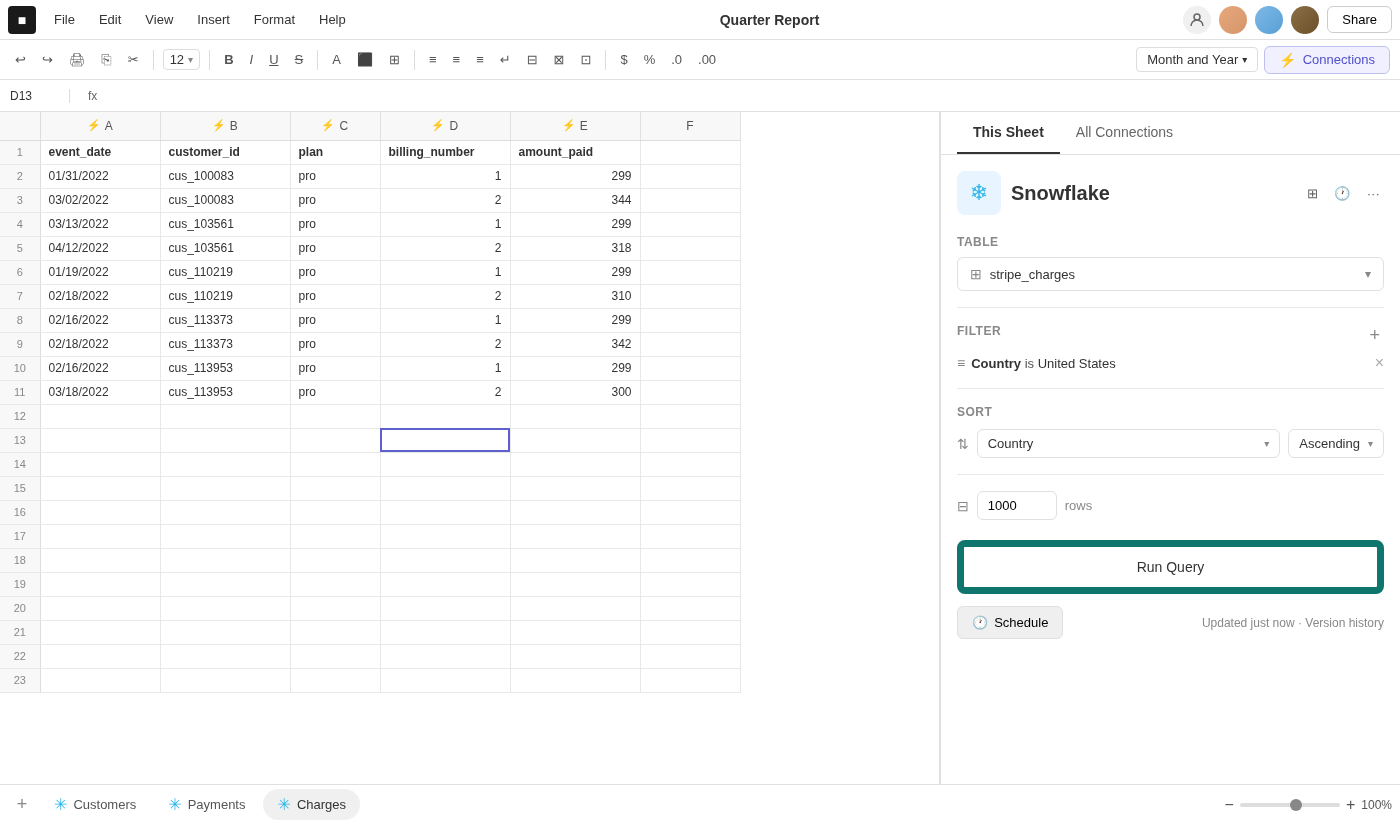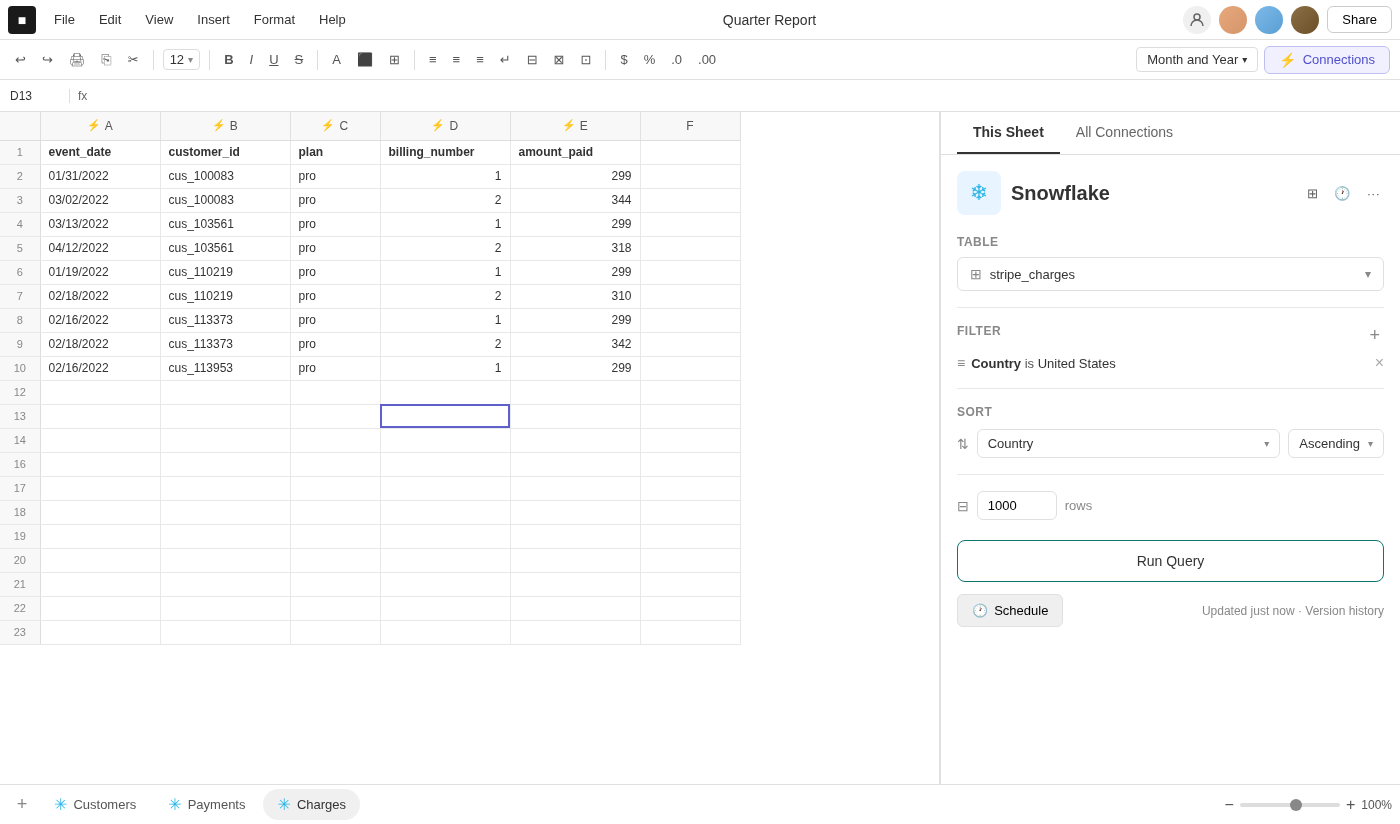--- a/index.html
+++ b/index.html
@@ -2,41 +2,41 @@
 <html><head>
   <meta charset="utf-8">
   <style>
     * { margin: 0; padding: 0; box-sizing: border-box; }
     body { font-family: -apple-system, BlinkMacSystemFont, 'Segoe UI', sans-serif; font-size: 13px; background: #fff; color: #333; overflow: hidden; width: 1400px; height: 824px; }
 
     
     .menu-bar { display: flex; align-items: center; height: 40px; border-bottom: 1px solid #e0e0e0; padding: 0 8px; gap: 4px; }
     .app-icon { width: 28px; height: 28px; background: #1a1a1a; border-radius: 4px; display: flex; align-items: center; justify-content: center; color: white; font-weight: bold; font-size: 14px; margin-right: 4px; }
     .menu-item { padding: 4px 10px; border-radius: 4px; cursor: pointer; font-size: 13px; color: #333; }
-    .doc-title { flex: 1; text-align: center; font-weight: 400; font-size: 14px; }
+    .doc-title { flex: 1; text-align: center; font-weight: 700; font-size: 14px; }
     .header-right { display: flex; align-items: center; gap: 8px; }
     .avatar { width: 28px; height: 28px; border-radius: 50%; background: #ccc; overflow: hidden; }
     .avatar-1 { background: #e8a87c; }
     .avatar-2 { background: #7cb9e8; }
     .avatar-3 { background: #8b6f47; }
     .share-btn { background: white; border: 1px solid #ccc; border-radius: 6px; padding: 5px 14px; cursor: pointer; font-size: 13px; font-weight: 500; }
     .user-icon { width: 28px; height: 28px; border-radius: 50%; background: #f0f0f0; display: flex; align-items: center; justify-content: center; }
 
     
     .toolbar { display: flex; align-items: center; height: 40px; border-bottom: 1px solid #e0e0e0; padding: 0 10px; gap: 6px; }
     .toolbar-btn { background: none; border: none; cursor: pointer; padding: 3px 5px; border-radius: 3px; color: #555; font-size: 13px; display: flex; align-items: center; }
     .toolbar-divider { width: 1px; height: 20px; background: #ddd; margin: 0 3px; }
     .font-size-selector { display: flex; align-items: center; border: 1px solid #ddd; border-radius: 4px; padding: 2px 6px; gap: 4px; cursor: pointer; font-size: 13px; }
     .bold { font-weight: bold; }
     .italic { font-style: italic; }
     .month-year-btn { display: flex; align-items: center; gap: 4px; border: 1px solid #ddd; border-radius: 4px; padding: 4px 10px; cursor: pointer; font-size: 13px; margin-left: auto; }
     .connections-btn { display: flex; align-items: center; gap: 6px; background: #f0f0ff; border: 1px solid #c0c0f0; border-radius: 6px; padding: 5px 14px; cursor: pointer; font-size: 13px; font-weight: 500; color: #5050cc; }
 
     
-    .formula-bar { display: flex; align-items: center; height: 32px; border-bottom: 1px solid #e0e0e0; padding: 0 10px; gap: 8px; }
+    .formula-bar { display: flex; align-items: center; height: 32px; border-bottom: 1px solid #e0e0e0; padding: 0 10px; gap: 18px; }
     .cell-ref { width: 60px; font-size: 12px; color: #333; border-right: 1px solid #ddd; padding-right: 8px; }
     .fx-icon { color: #666; font-size: 12px; }
     .formula-input { flex: 1; font-size: 13px; outline: none; border: none; }
 
     
     .main { display: flex; height: calc(824px - 40px - 40px - 32px - 40px); }
 
     
     .spreadsheet { flex: 1; overflow: hidden; border-right: 1px solid #e0e0e0; }
     .grid-container { width: 100%; height: 100%; overflow: auto; }
@@ -103,21 +103,21 @@
     .sort-field-selector { display: flex; align-items: center; gap: 4px; border: 1px solid #e0e0e0; border-radius: 6px; padding: 6px 10px; cursor: pointer; font-size: 13px; flex: 1; }
     .sort-order-selector { display: flex; align-items: center; gap: 4px; border: 1px solid #e0e0e0; border-radius: 6px; padding: 6px 10px; cursor: pointer; font-size: 13px; }
 
     
     .limit-row { display: flex; align-items: center; gap: 8px; margin-top: 8px; }
     .limit-icon { color: #888; font-size: 14px; }
     .limit-input { border: 1px solid #e0e0e0; border-radius: 6px; padding: 6px 10px; font-size: 13px; width: 80px; }
     .limit-label { font-size: 13px; color: #888; }
 
     
-    .run-query-btn { width: 100%; background: white; border: 1px solid #0f766e; border-radius: 8px; padding: 12px; font-size: 14px; font-weight: 500; cursor: pointer; color: #333; margin-top: 20px; }
+    .run-query-btn { width: 100%; background: white; border: 7px solid #0f766e; border-radius: 8px; padding: 12px; font-size: 14px; font-weight: 500; cursor: pointer; color: #333; margin-top: 20px; }
 
     
     .schedule-row { display: flex; align-items: center; gap: 8px; margin-top: 12px; }
     .schedule-btn { display: flex; align-items: center; gap: 6px; border: 1px solid #e0e0e0; border-radius: 6px; padding: 8px 14px; cursor: pointer; font-size: 13px; }
     .version-text { font-size: 12px; color: #888; flex: 1; text-align: right; cursor: pointer; }
 
     
     .tab-bar { display: flex; align-items: center; height: 40px; border-top: 1px solid #e0e0e0; padding: 0 8px; gap: 4px; }
     .add-tab-btn { width: 28px; height: 28px; border-radius: 50%; border: none; background: none; cursor: pointer; font-size: 18px; color: #888; display: flex; align-items: center; justify-content: center; }
     .tab-item { display: flex; align-items: center; gap: 6px; padding: 6px 14px; border-radius: 20px; cursor: pointer; font-size: 13px; color: #555; }
@@ -350,39 +350,57 @@
             <tr>
               <td class="row-num">10</td>
               <td class="cell">02/16/2022</td>
               <td class="cell">cus_113953</td>
               <td class="cell">pro</td>
               <td class="cell num-right">1</td>
               <td class="cell num-right">299</td>
               <td class="cell"></td>
             </tr>
             <tr>
+              <td class="row-num">11</td>
+              <td class="cell">03/18/2022</td>
+              <td class="cell">cus_113953</td>
+              <td class="cell">pro</td>
+              <td class="cell num-right">2</td>
+              <td class="cell num-right">300</td>
+              <td class="cell"></td>
+            </tr>
+            <tr>
               <td class="row-num">12</td>
               <td class="cell"></td>
               <td class="cell"></td>
               <td class="cell"></td>
               <td class="cell"></td>
               <td class="cell"></td>
               <td class="cell"></td>
             </tr>
             <tr>
               <td class="row-num">13</td>
               <td class="cell"></td>
               <td class="cell"></td>
               <td class="cell"></td>
               <td class="cell selected"></td>
               <td class="cell"></td>
               <td class="cell"></td>
             </tr>
             <tr>
               <td class="row-num">14</td>
+              <td class="cell"></td>
+              <td class="cell"></td>
+              <td class="cell"></td>
+              <td class="cell"></td>
+              <td class="cell"></td>
+              <td class="cell"></td>
+            </tr>
+            <tr>
+              <td class="row-num">15</td>
               <td class="cell"></td>
               <td class="cell"></td>
               <td class="cell"></td>
               <td class="cell"></td>
               <td class="cell"></td>
               <td class="cell"></td>
             </tr>
             <tr>
               <td class="row-num">16</td>
               <td class="cell"></td>

